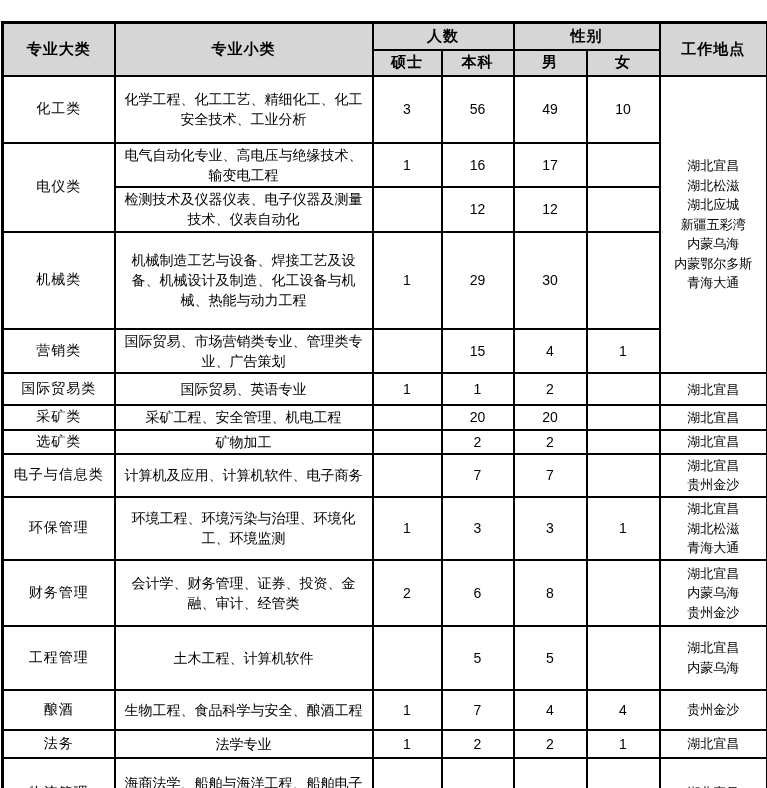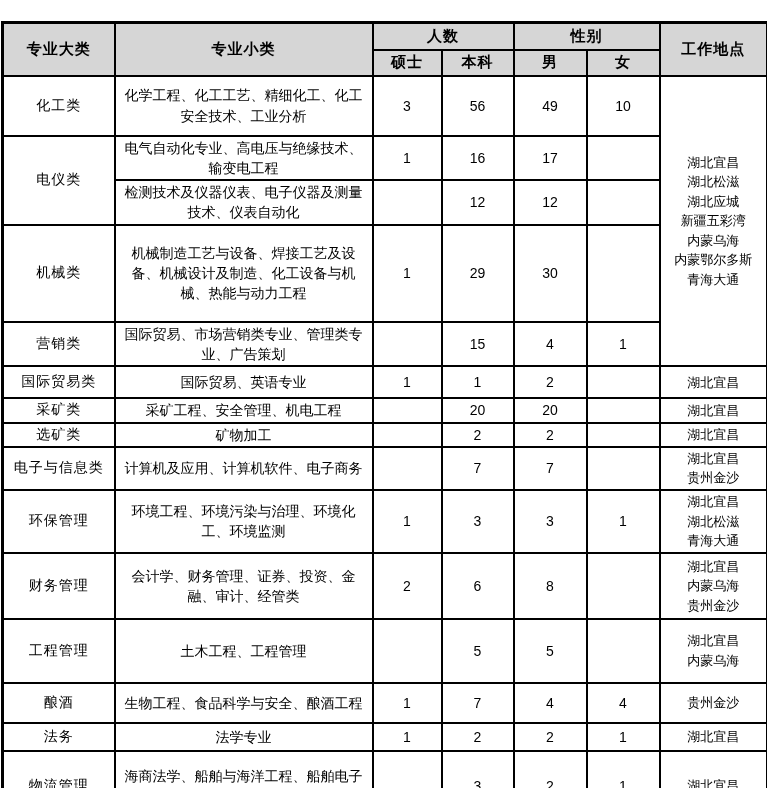--- a/index.html
+++ b/index.html
@@ -87,21 +87,21 @@
         <th rowspan="2">工作地点</th>
       </tr>
       <tr style="height:26px">
         <th>硕士</th>
         <th>本科</th>
         <th>男</th>
         <th>女</th>
       </tr>
     </thead>
     <tbody>
-      <tr style="height:60px">
+      <tr style="height:67px">
         <td class="major">化工类</td>
         <td class="minor">化学工程、化工工艺、精细化工、化工安全技术、工业分析</td>
         <td class="num">3</td>
         <td class="num">56</td>
         <td class="num">49</td>
         <td class="num">10</td>
         <td class="loc" rowspan="5">湖北宜昌
 湖北松滋
 湖北应城
 新疆五彩湾
@@ -194,21 +194,21 @@
         <td class="num">2</td>
         <td class="num">6</td>
         <td class="num">8</td>
         <td class="num"></td>
         <td class="loc">湖北宜昌
 内蒙乌海
 贵州金沙</td>
       </tr>
       <tr style="height:64px">
         <td class="major">工程管理</td>
-        <td class="minor">土木工程、工程管理</td>
+        <td class="minor">土木工程、计算机软件</td>
         <td class="num"></td>
         <td class="num">5</td>
         <td class="num">5</td>
         <td class="num"></td>
         <td class="loc">湖北宜昌
 内蒙乌海</td>
       </tr>
       <tr style="height:40px">
         <td class="major">酿酒</td>
         <td class="minor">生物工程、食品科学与安全、酿酒工程</td>

